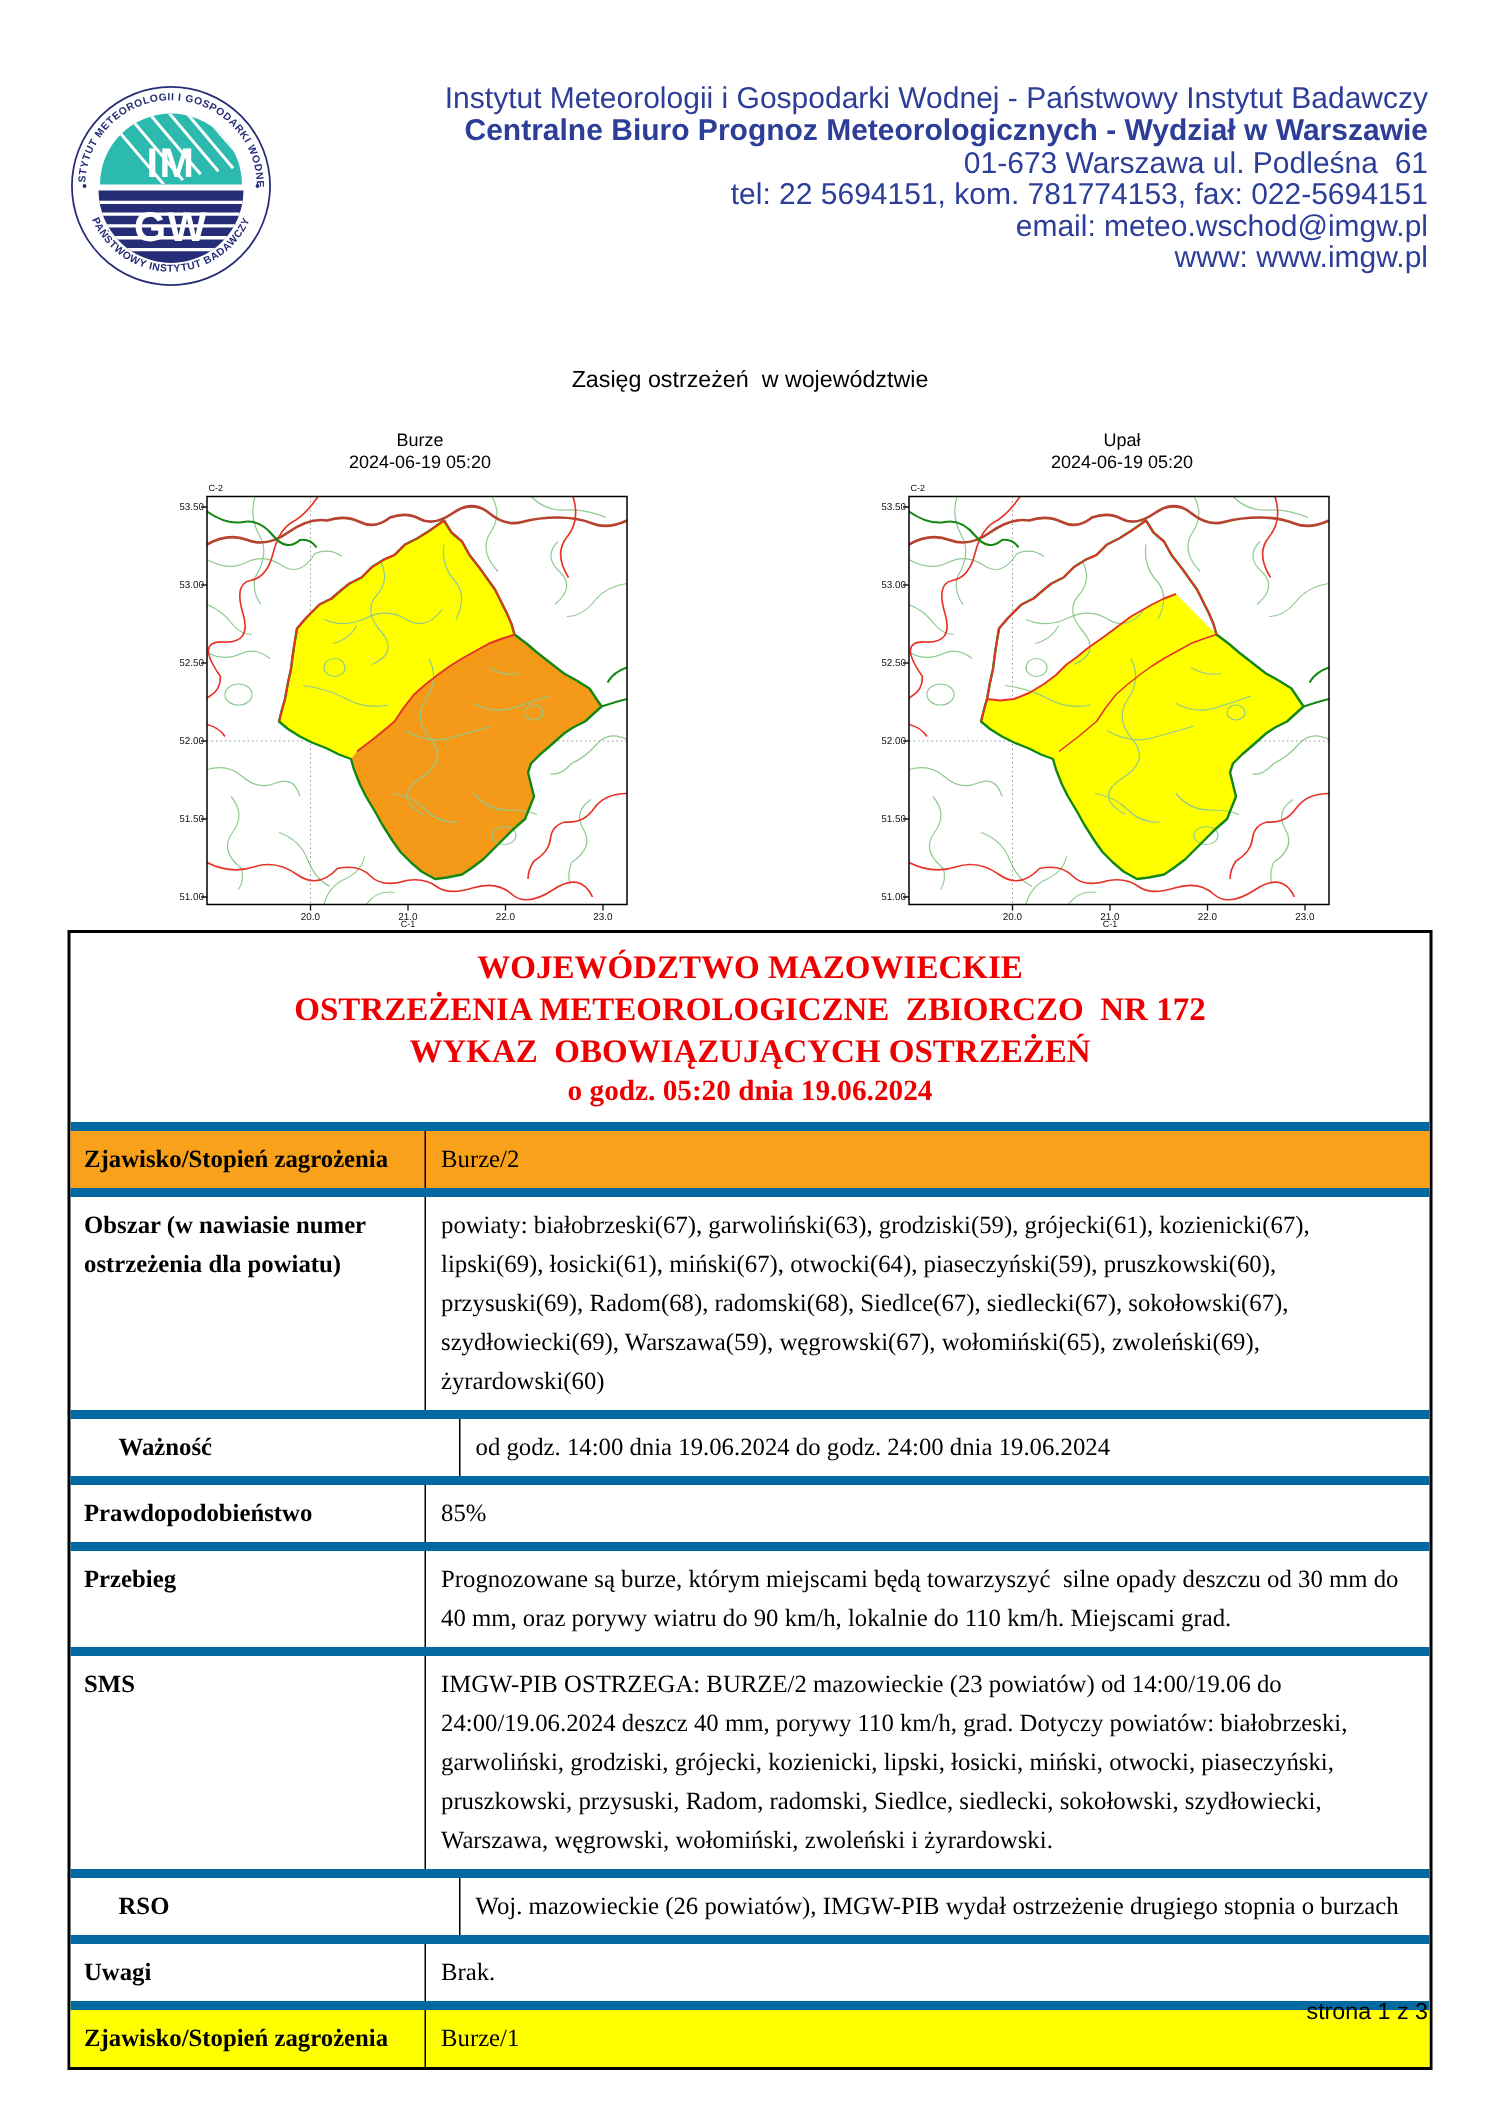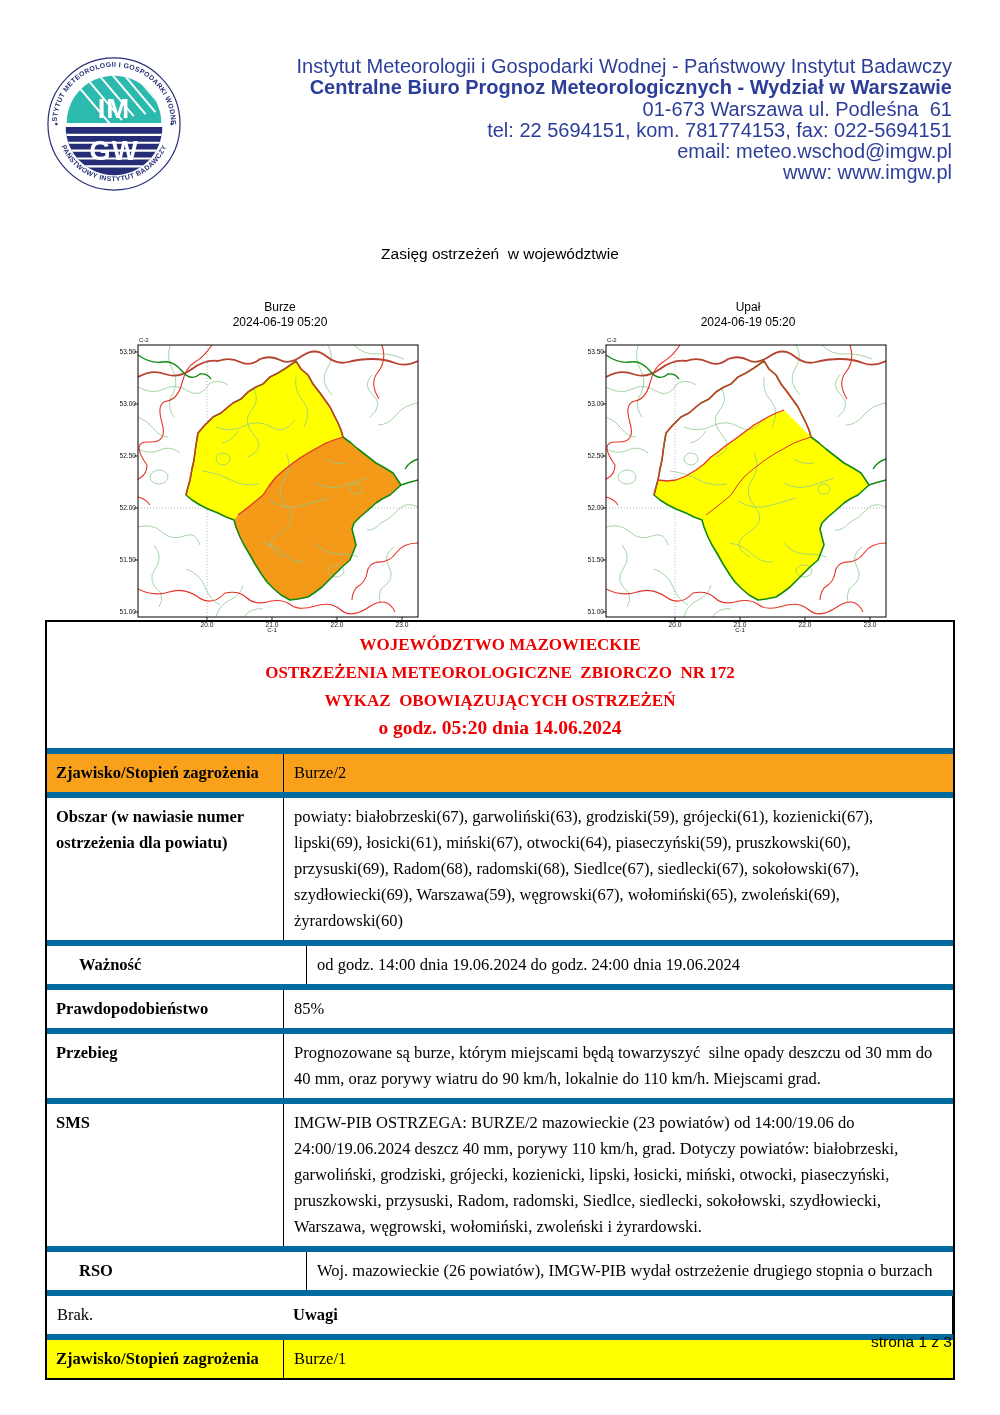--- a/index.html
+++ b/index.html
@@ -16,31 +16,31 @@
   
   .logo{position:absolute;left:45px;top:55px;width:138px;height:138px;}
   .header-text{position:absolute;right:48px;top:56px;text-align:right;
                color:var(--navy-text);font-size:20px;line-height:21.3px;}
   .header-text .hline{white-space:pre-wrap;}
   .header-text .hline.bold{font-weight:bold;}
   
   .section-title{position:absolute;left:0;top:245px;width:100%;text-align:center;
                  font-size:15.5px;white-space:pre-wrap;}
   
-  .map-block{position:absolute;top:300px;width:320px;}
+  .map-block{position:absolute;top:286px;width:320px;}
   .map-block.left{left:120px;} .map-block.right{left:588px;}
   .map-titles{text-align:center;font-size:12px;line-height:14.5px;}
   .map-canvas{display:block;margin-top:2px;}
   .tick-label{font-family:"Liberation Sans",sans-serif;font-size:6.6px;fill:#111;}
   .corner-label{font-family:"Liberation Sans",sans-serif;font-size:6px;fill:#111;}
   
   .wtable{position:absolute;left:45px;top:620px;width:910px;border:2px solid #000;
           font-family:"Liberation Serif",serif;box-sizing:border-box;}
   .t-title{padding:9px 10px 7px;text-align:center;color:var(--title-red);font-weight:bold;}
-  .t-line{font-size:17px;line-height:28px;white-space:pre-wrap;}
+  .t-line{font-size:22px;line-height:28px;white-space:pre-wrap;}
   .t-line.small{font-size:19.5px;line-height:26px;}
   .t-row{display:grid;grid-template-columns:237px 1fr;border-top:6px solid #0369a1;}
   .t-row .cell{padding:6px 10px;font-size:16.5px;line-height:26px;white-space:pre-wrap;}
   .t-row .cell.label{font-weight:bold;border-right:1px solid #000;padding-left:9px;}
   .row-orange{background:var(--row-orange);}
   .row-yellow{background:var(--row-yellow);}
   .mh38{min-height:38px;box-sizing:border-box;} .mh115{min-height:115px;box-sizing:border-box;}
   .mh35{min-height:35px;box-sizing:border-box;padding-left:23px;} .mh33{min-height:33px;box-sizing:border-box;}
   .mh55{min-height:55px;box-sizing:border-box;} .mh116{min-height:116px;box-sizing:border-box;}
   
@@ -249,21 +249,21 @@
       <text class="corner-label" x="152" y="301" text-anchor="middle">C-1</text>
       <rect x="18" y="14" width="280" height="272" fill="none" stroke="#000" stroke-width="1"></rect>
     </svg>
   </div>
 
   <div class="wtable">
     <div class="t-title">
       <div class="t-line">WOJEWÓDZTWO MAZOWIECKIE</div>
       <div class="t-line">OSTRZEŻENIA METEOROLOGICZNE  ZBIORCZO  NR 172</div>
       <div class="t-line">WYKAZ  OBOWIĄZUJĄCYCH OSTRZEŻEŃ</div>
-      <div class="t-line small">o godz. 05:20 dnia 14.06.2024</div>
+      <div class="t-line small">o godz. 05:20 dnia 19.06.2024</div>
     </div>
     <div class="t-row row-orange mh38">
       <div class="cell label">Zjawisko/Stopień zagrożenia</div>
       <div class="cell">Burze/2</div>
     </div>
     <div class="t-row mh115">
       <div class="cell label">Obszar (w nawiasie numer ostrzeżenia dla powiatu)</div>
       <div class="cell">powiaty: białobrzeski(67), garwoliński(63), grodziski(59), grójecki(61), kozienicki(67), lipski(69), łosicki(61), miński(67), otwocki(64), piaseczyński(59), pruszkowski(60), przysuski(69), Radom(68), radomski(68), Siedlce(67), siedlecki(67), sokołowski(67), szydłowiecki(69), Warszawa(59), węgrowski(67), wołomiński(65), zwoleński(69), żyrardowski(60)</div>
     </div>
     <div class="t-row mh35">
@@ -280,22 +280,22 @@
     </div>
     <div class="t-row mh116">
       <div class="cell label">SMS</div>
       <div class="cell">IMGW-PIB OSTRZEGA: BURZE/2 mazowieckie (23 powiatów) od 14:00/19.06 do 24:00/19.06.2024 deszcz 40 mm, porywy 110 km/h, grad. Dotyczy powiatów: białobrzeski, garwoliński, grodziski, grójecki, kozienicki, lipski, łosicki, miński, otwocki, piaseczyński, pruszkowski, przysuski, Radom, radomski, Siedlce, siedlecki, sokołowski, szydłowiecki, Warszawa, węgrowski, wołomiński, zwoleński i żyrardowski.</div>
     </div>
     <div class="t-row mh35">
       <div class="cell label">RSO</div>
       <div class="cell">Woj. mazowieckie (26 powiatów), IMGW-PIB wydał ostrzeżenie drugiego stopnia o burzach</div>
     </div>
     <div class="t-row mh33">
+      <div class="cell label">Uwagi</div>
       <div class="cell">Brak.</div>
-      <div class="cell label">Uwagi</div>
     </div>
     <div class="t-row row-yellow mh33">
       <div class="cell label">Zjawisko/Stopień zagrożenia</div>
       <div class="cell">Burze/1</div>
     </div>
   </div>
 
   <div class="footer">strona 1 z 3</div>
 
 </div>

